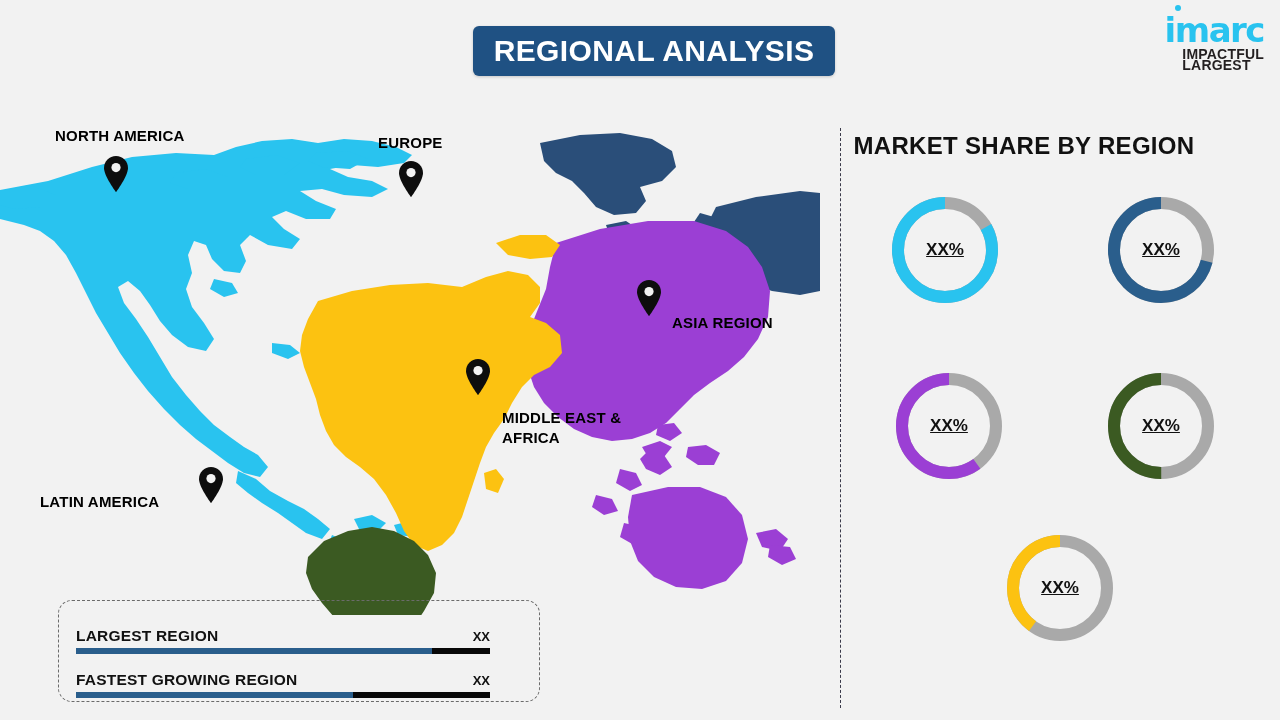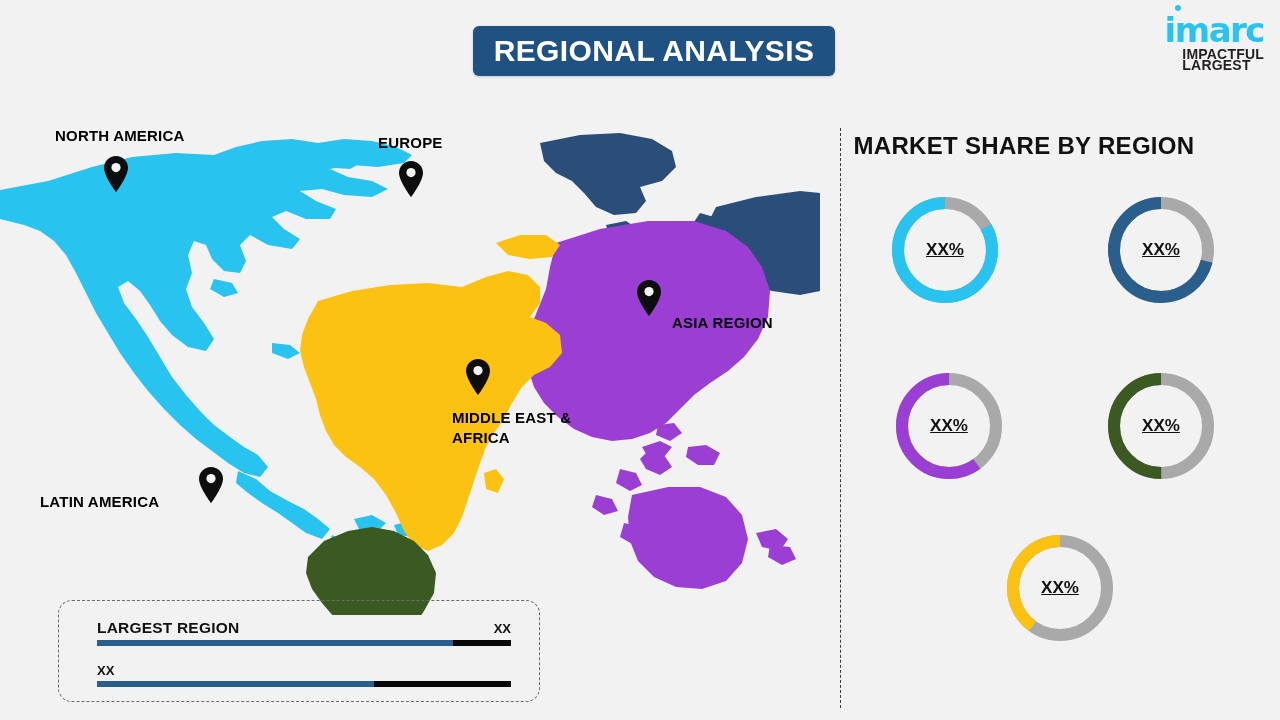--- a/index.html
+++ b/index.html
@@ -116,21 +116,21 @@
     font-size: 15px;
     font-weight: bold;
     color: #000000;
     letter-spacing: 0.2px;
     white-space: nowrap;
     line-height: 20px;
   }
   .lbl-na { left: 55px; top: 126px; }
   .lbl-eu { left: 378px; top: 133px; }
   .lbl-ap { left: 672px; top: 313px; }
-  .lbl-mea { left: 452px; top: 408px; white-space: normal; width: 170px;}
+  .lbl-mea { left: 502px; top: 408px; white-space: normal; width: 170px;}
   .lbl-la { left: 40px; top: 492px; }
 
   .pin {
     position: absolute;
     width: 28px;
     height: 38px;
   }
   .pin-na { left: 102px; top: 155px; }
   .pin-eu { left: 397px; top: 160px; }
   .pin-ap { left: 635px; top: 279px; }
@@ -143,22 +143,23 @@
     left: 58px;
     top: 600px;
     width: 482px;
     height: 102px;
     border: 1.5px dashed #6b6b6b;
     border-radius: 14px;
     box-sizing: border-box;
   }
   .legend-row {
     position: absolute;
-    left: 38px;
+    left: 17px;
     width: 414px;
+    margin-top: 8px;
   }
   .legend-row.r1 { top: 18px; }
   .legend-row.r2 { top: 62px; }
   .legend-row-head {
     display: flex;
     justify-content: space-between;
     align-items: baseline;
     margin-bottom: 3px;
   }
   .legend-name {
@@ -344,20 +345,21 @@
       <div class="legend-row-head">
         <span class="legend-name">LARGEST REGION</span>
         <span class="legend-value">XX</span>
       </div>
       <div class="legend-bar" style="background: rgb(8, 8, 8);">
         <div class="legend-bar-fill" id="bar0" style="width: 86%; background: rgb(42, 94, 140);"></div>
       </div>
     </div>
     <div class="legend-row r2">
       <div class="legend-row-head">
+        <span class="legend-name">FASTEST GROWING REGION</span>
         <span class="legend-value">XX</span>
       </div>
       <div class="legend-bar" style="background: rgb(8, 8, 8);">
         <div class="legend-bar-fill" id="bar1" style="width: 67%; background: rgb(42, 94, 140);"></div>
       </div>
     </div>
   </div>
 
   <div class="panel-title">MARKET SHARE BY REGION</div>
 

